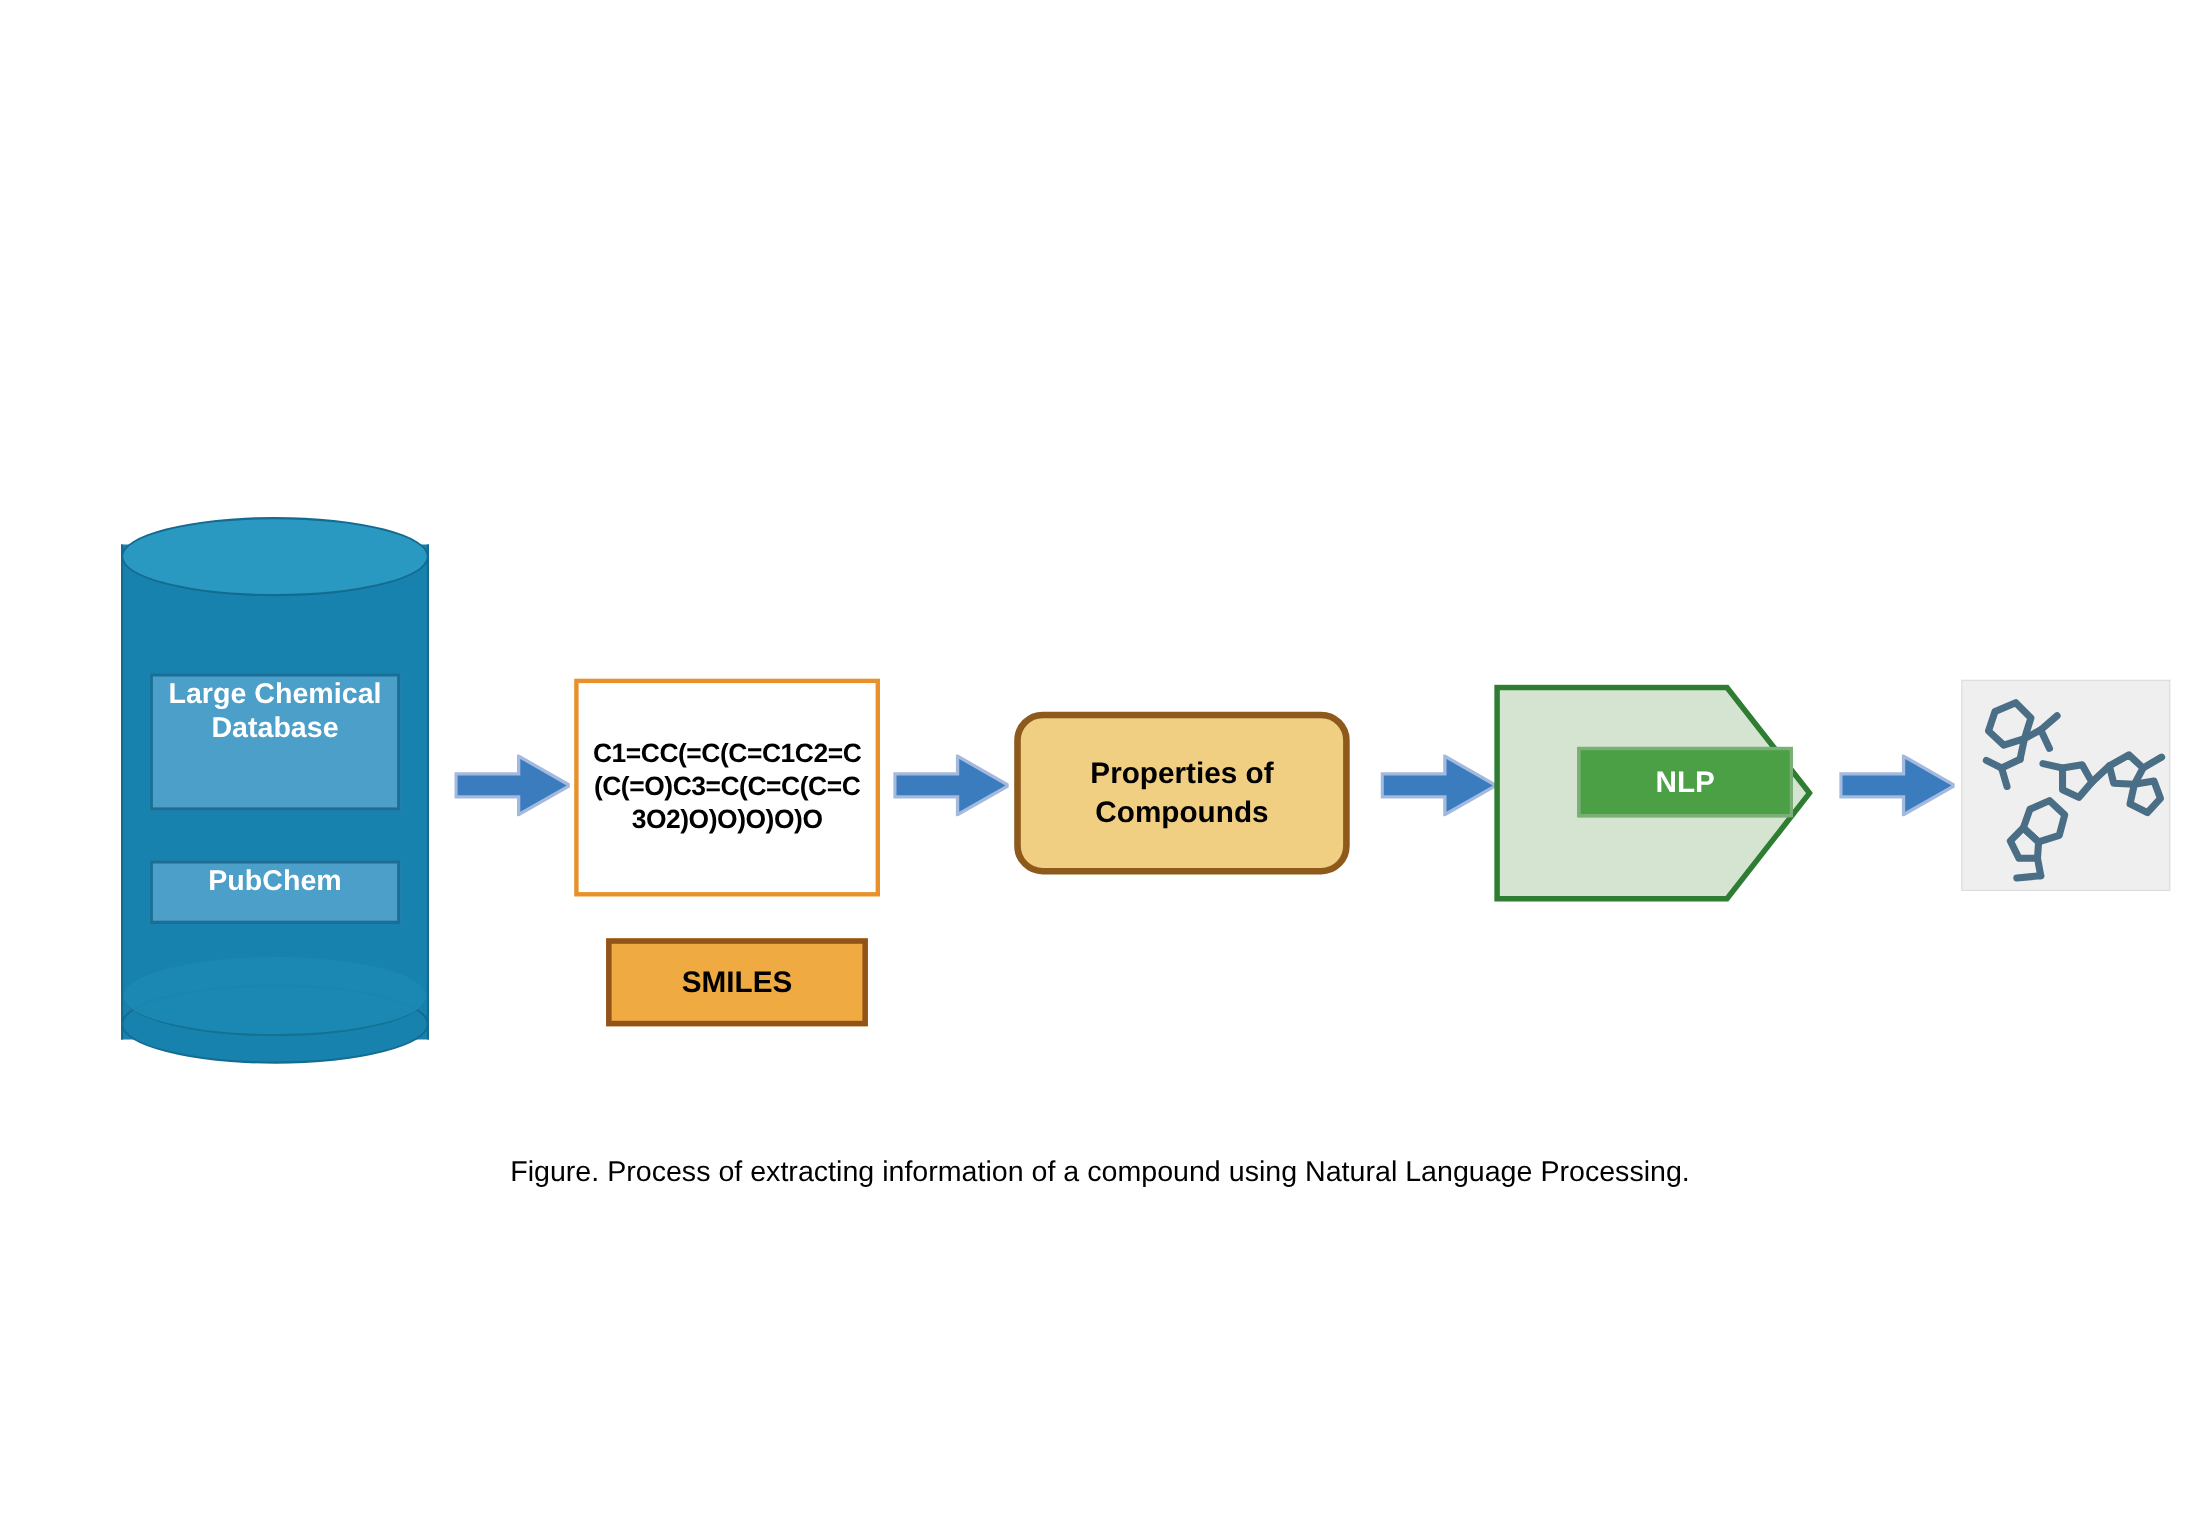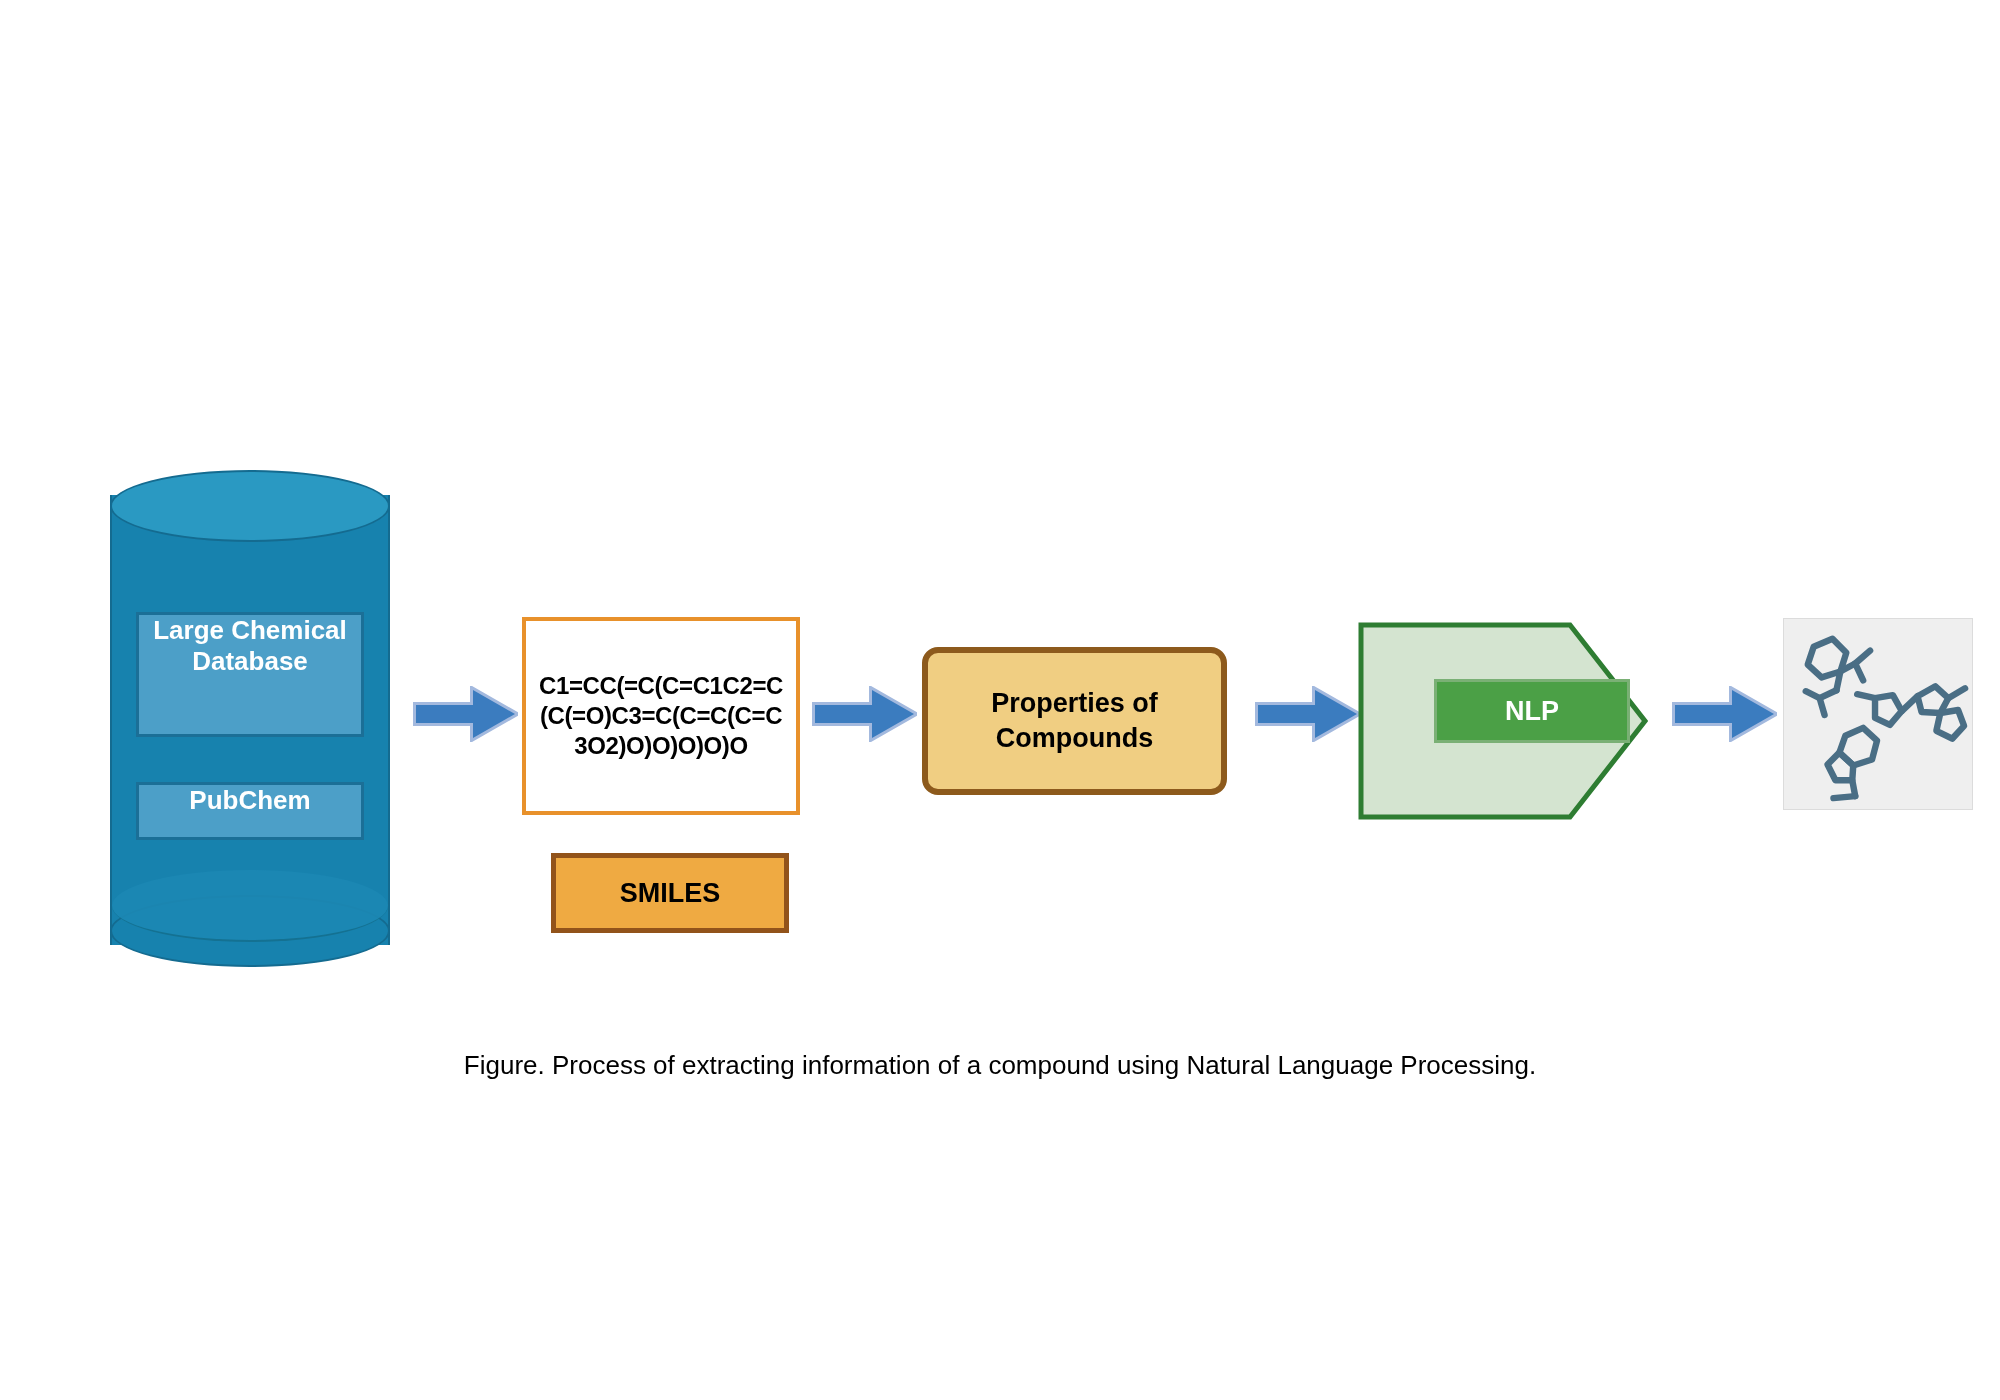--- a/index.html
+++ b/index.html
@@ -166,21 +166,21 @@
 
   
   .properties-box {
     position: absolute;
     left: 922px;
     top: 647px;
     width: 305px;
     height: 148px;
     background: #F0CE82;
     border: 6px solid #8D5A1C;
-    border-radius: 16px;
+    border-radius: 26px;
     display: flex;
     align-items: center;
     justify-content: center;
     text-align: center;
     font-size: 27px;
     font-weight: bold;
     color: #000000;
     line-height: 1.3;
   }
 

